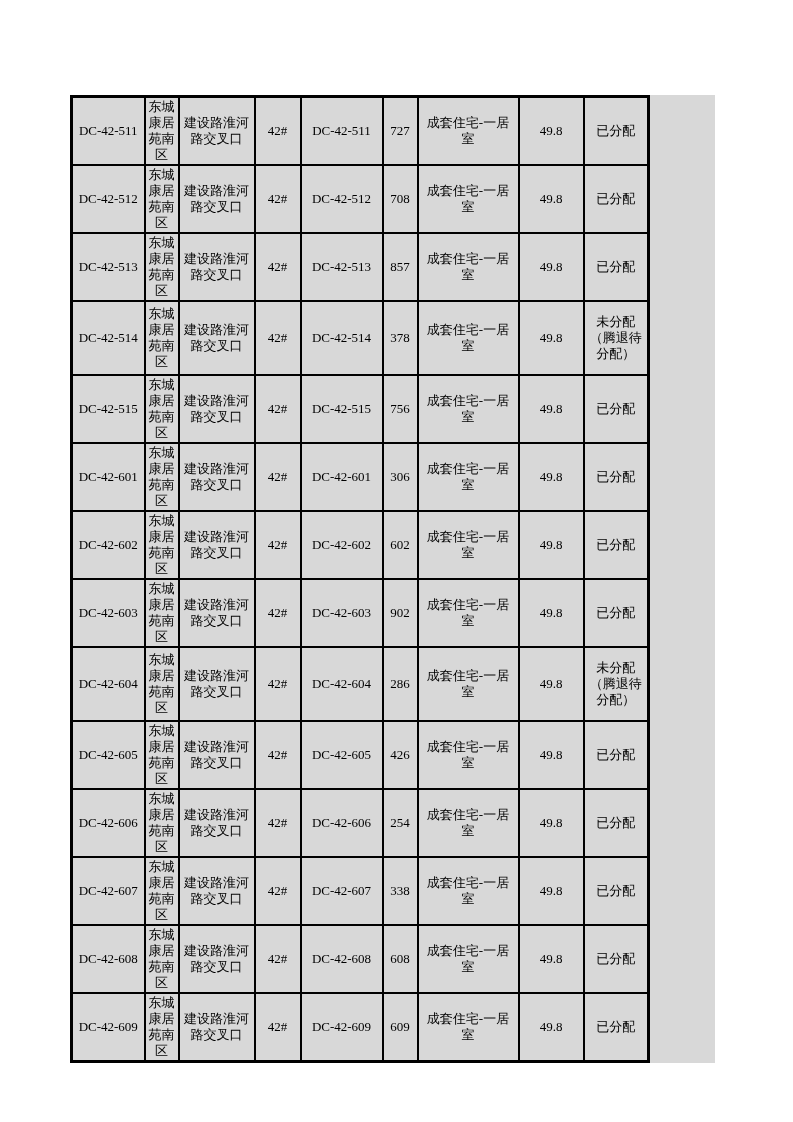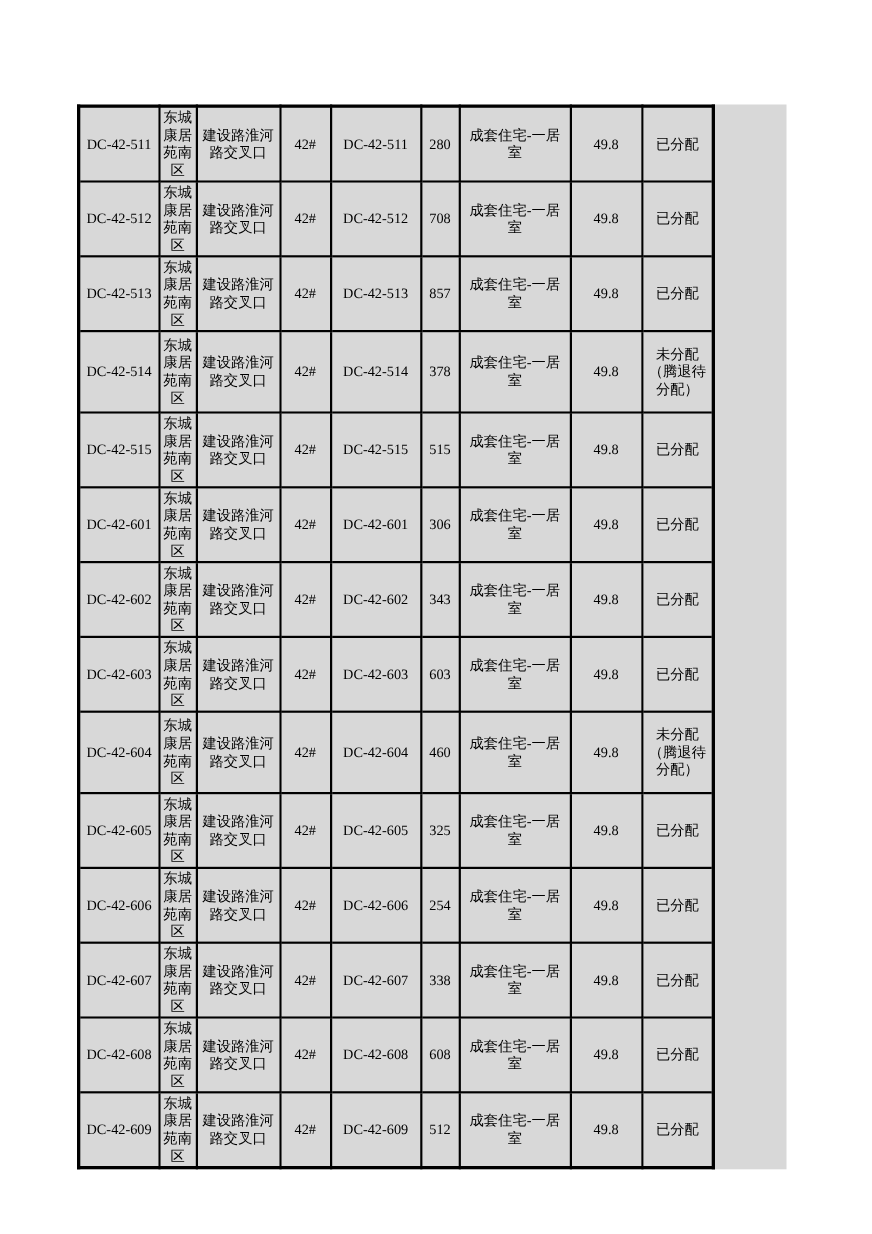--- a/index.html
+++ b/index.html
@@ -63,21 +63,21 @@
           <col style="width: 65px;">
           <col style="width: 65px;">
         </colgroup>
       <tbody>
           <tr>
             <td>DC-42-511</td>
             <td>东城康居苑南区</td>
             <td>建设路淮河路交叉口</td>
             <td>42#</td>
             <td>DC-42-511</td>
-            <td>280</td>
+            <td>727</td>
             <td>成套住宅-一居室</td>
             <td>49.8</td>
             <td>已分配</td>
           </tr>
           <tr>
             <td>DC-42-512</td>
             <td>东城康居苑南区</td>
             <td>建设路淮河路交叉口</td>
             <td>42#</td>
             <td>DC-42-512</td>
@@ -107,21 +107,21 @@
             <td>成套住宅-一居室</td>
             <td>49.8</td>
             <td>未分配（腾退待分配）</td>
           </tr>
           <tr>
             <td>DC-42-515</td>
             <td>东城康居苑南区</td>
             <td>建设路淮河路交叉口</td>
             <td>42#</td>
             <td>DC-42-515</td>
-            <td>515</td>
+            <td>756</td>
             <td>成套住宅-一居室</td>
             <td>49.8</td>
             <td>已分配</td>
           </tr>
           <tr>
             <td>DC-42-601</td>
             <td>东城康居苑南区</td>
             <td>建设路淮河路交叉口</td>
             <td>42#</td>
             <td>DC-42-601</td>
@@ -129,54 +129,54 @@
             <td>成套住宅-一居室</td>
             <td>49.8</td>
             <td>已分配</td>
           </tr>
           <tr>
             <td>DC-42-602</td>
             <td>东城康居苑南区</td>
             <td>建设路淮河路交叉口</td>
             <td>42#</td>
             <td>DC-42-602</td>
-            <td>343</td>
+            <td>602</td>
             <td>成套住宅-一居室</td>
             <td>49.8</td>
             <td>已分配</td>
           </tr>
           <tr>
             <td>DC-42-603</td>
             <td>东城康居苑南区</td>
             <td>建设路淮河路交叉口</td>
             <td>42#</td>
             <td>DC-42-603</td>
-            <td>603</td>
+            <td>902</td>
             <td>成套住宅-一居室</td>
             <td>49.8</td>
             <td>已分配</td>
           </tr>
           <tr class="tall">
             <td>DC-42-604</td>
             <td>东城康居苑南区</td>
             <td>建设路淮河路交叉口</td>
             <td>42#</td>
             <td>DC-42-604</td>
-            <td>460</td>
+            <td>286</td>
             <td>成套住宅-一居室</td>
             <td>49.8</td>
             <td>未分配（腾退待分配）</td>
           </tr>
           <tr>
             <td>DC-42-605</td>
             <td>东城康居苑南区</td>
             <td>建设路淮河路交叉口</td>
             <td>42#</td>
             <td>DC-42-605</td>
-            <td>325</td>
+            <td>426</td>
             <td>成套住宅-一居室</td>
             <td>49.8</td>
             <td>已分配</td>
           </tr>
           <tr>
             <td>DC-42-606</td>
             <td>东城康居苑南区</td>
             <td>建设路淮河路交叉口</td>
             <td>42#</td>
             <td>DC-42-606</td>
@@ -206,21 +206,21 @@
             <td>成套住宅-一居室</td>
             <td>49.8</td>
             <td>已分配</td>
           </tr>
           <tr>
             <td>DC-42-609</td>
             <td>东城康居苑南区</td>
             <td>建设路淮河路交叉口</td>
             <td>42#</td>
             <td>DC-42-609</td>
-            <td>512</td>
+            <td>609</td>
             <td>成套住宅-一居室</td>
             <td>49.8</td>
             <td>已分配</td>
           </tr>
         </tbody>
     </table>
     <div class="band"></div>
   </div>
 </div>
 

